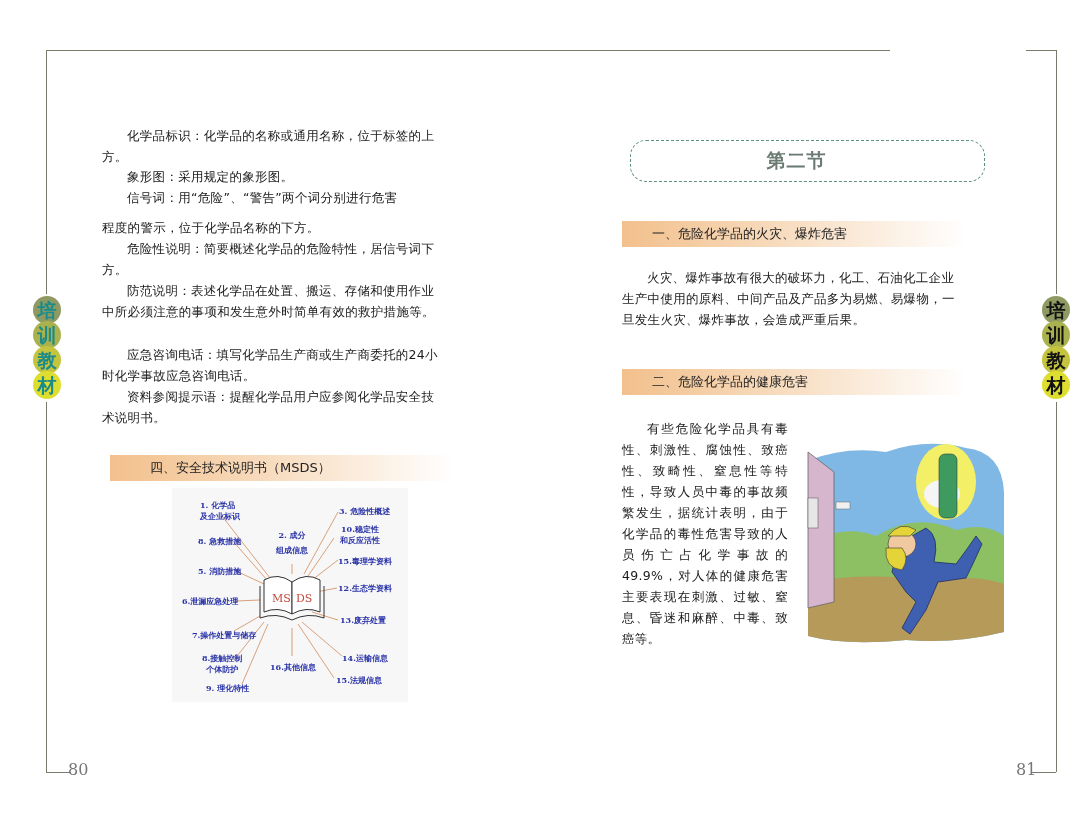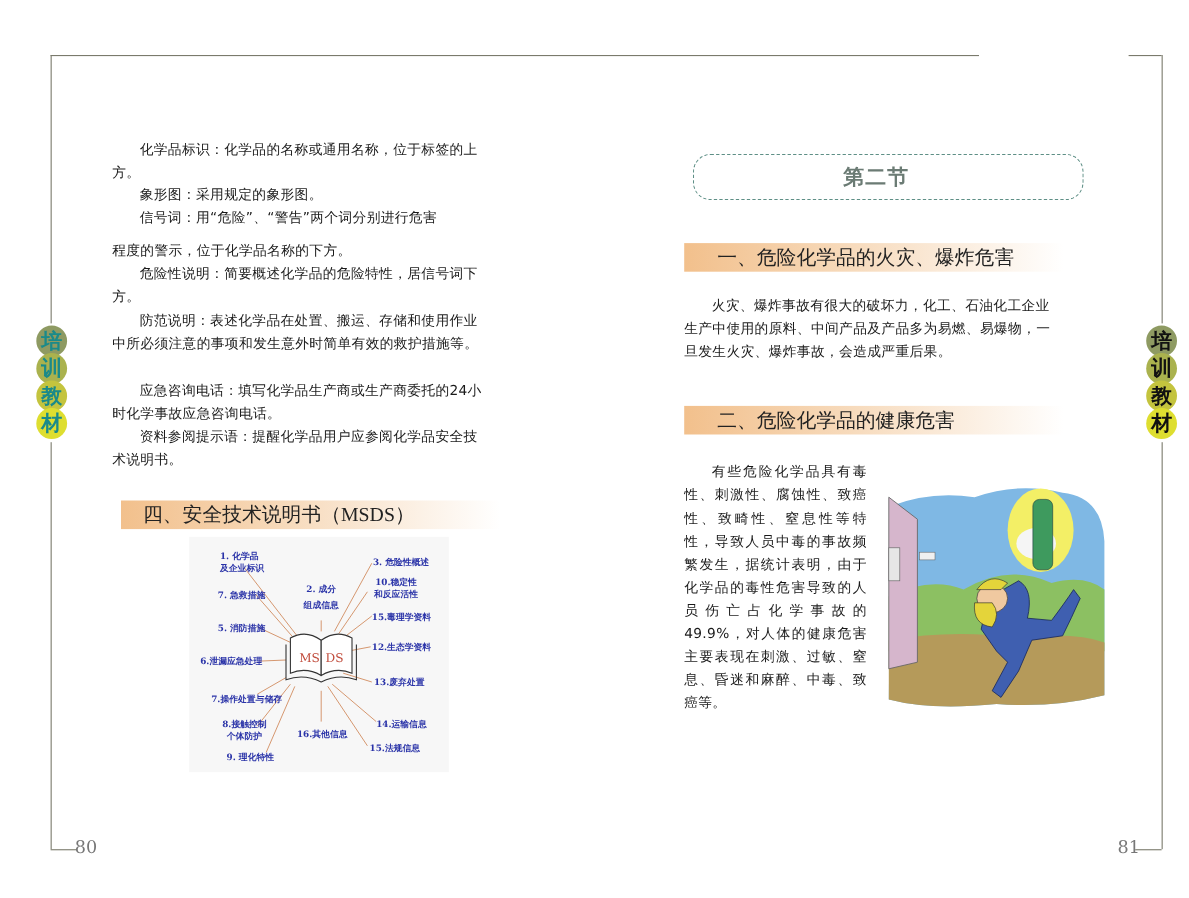--- a/index.html
+++ b/index.html
@@ -27,21 +27,21 @@
   .page-num { position: absolute; font-family: "DejaVu Serif", serif; font-size: 16px; color: #777; }
 
   
   .para { position: absolute; font-size: 12.5px; line-height: 21px; color: #1a1a1a; letter-spacing: 0.3px; }
   .indent { text-indent: 2em; }
 
   
   .bar {
     position: absolute; height: 26px;
     background: linear-gradient(to right, #f2c08c 0%, #f7dbbd 45%, #ffffff 100%);
-    font-size: 18px; line-height: 26px; color: #222; font-family: Liberation Serif, serif;
+    font-size: 13px; line-height: 26px; color: #222;
   }
 
   
   .bubble {
     position: absolute; left: 630px; top: 140px; width: 355px; height: 42px;
     border: 1.5px dashed #5e8f86; border-radius: 16px;
     display: flex; align-items: center; justify-content: center;
     font-size: 19px; font-weight: bold; color: #6b7b74; letter-spacing: 1px;
   }
   .bubble .gap { display: inline-block; width: 22px; }
@@ -85,21 +85,21 @@
 
 <div class="para indent" style="left:102px;top:125px;width:336px;">化学品标识：化学品的名称或通用名称，位于标签的上方。</div>
 <div class="para indent" style="left:102px;top:166px;width:336px;">象形图：采用规定的象形图。</div>
 <div class="para indent" style="left:102px;top:187px;width:340px;white-space:nowrap;">信号词：用“危险”、“警告”两个词分别进行危害</div>
 <div class="para" style="left:102px;top:217px;width:336px;">程度的警示，位于化学品名称的下方。</div>
 <div class="para indent" style="left:102px;top:238px;width:336px;">危险性说明：简要概述化学品的危险特性，居信号词下方。</div>
 <div class="para indent" style="left:102px;top:280px;width:336px;">防范说明：表述化学品在处置、搬运、存储和使用作业中所必须注意的事项和发生意外时简单有效的救护措施等。</div>
 <div class="para indent" style="left:102px;top:344px;width:336px;">应急咨询电话：填写化学品生产商或生产商委托的24小时化学事故应急咨询电话。</div>
 <div class="para indent" style="left:102px;top:386px;width:336px;">资料参阅提示语：提醒化学品用户应参阅化学品安全技术说明书。</div>
 
-<div class="bar" style="left:110px;top:455px;width:345px;padding-left:20px;">
+<div class="bar" style="left:110px;top:455px;width:345px;padding-left:40px;">
   <span>四、安全技术说明书（MSDS）</span>
 </div>
 
 <div class="msds">
   <svg width="236" height="214">
     <g stroke="#d08a5c" stroke-width="0.8" fill="none">
       <line x1="50" y1="28" x2="98" y2="90"></line>
       <line x1="60" y1="52" x2="95" y2="92"></line>
       <line x1="62" y1="82" x2="92" y2="96"></line>
       <line x1="64" y1="113" x2="88" y2="112"></line>
@@ -123,21 +123,21 @@
       <path d="M88 98 L88 130 Q104 124 120 132 Q136 124 152 130 L152 98" fill="none"></path>
     </g>
     <text x="100" y="114" font-family="DejaVu Serif, serif" font-size="11" fill="#c04a3a">MS</text>
     <text x="124" y="114" font-family="DejaVu Serif, serif" font-size="11" fill="#c04a3a">DS</text>
   </svg>
   <div class="lbl" style="left:28px;top:12px;text-align:left;white-space:pre;">1. 化学品
 及企业标识</div>
   <div class="lbl" style="left:104px;top:40px;text-align:center;white-space:pre;line-height:15px;">2. 成分
 组成信息</div>
   <div class="lbl" style="left:167px;top:18px;">3. 危险性概述</div>
-  <div class="lbl" style="left:26px;top:48px;">7. 急救措施</div>
+  <div class="lbl" style="left:26px;top:48px;">8. 急救措施</div>
   <div class="lbl" style="left:26px;top:78px;">5. 消防措施</div>
   <div class="lbl" style="left:10px;top:108px;">6.泄漏应急处理</div>
   <div class="lbl" style="left:20px;top:142px;">7.操作处置与储存</div>
   <div class="lbl" style="left:30px;top:165px;text-align:center;white-space:pre;">8.接触控制
 个体防护</div>
   <div class="lbl" style="left:34px;top:195px;">9. 理化特性</div>
   <div class="lbl" style="left:168px;top:36px;text-align:center;white-space:pre;">10.稳定性
 和反应活性</div>
   <div class="lbl" style="left:166px;top:68px;">15.毒理学资料</div>
   <div class="lbl" style="left:166px;top:95px;">12.生态学资料</div>

